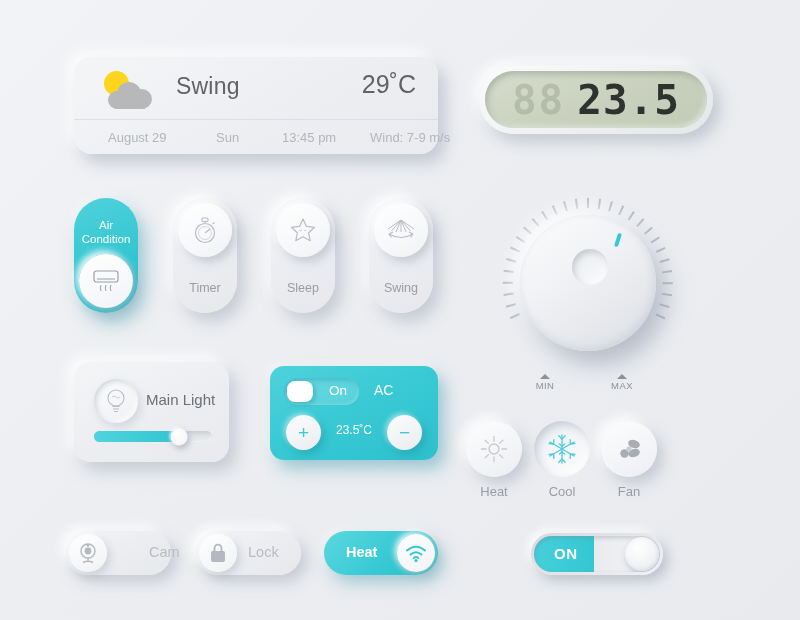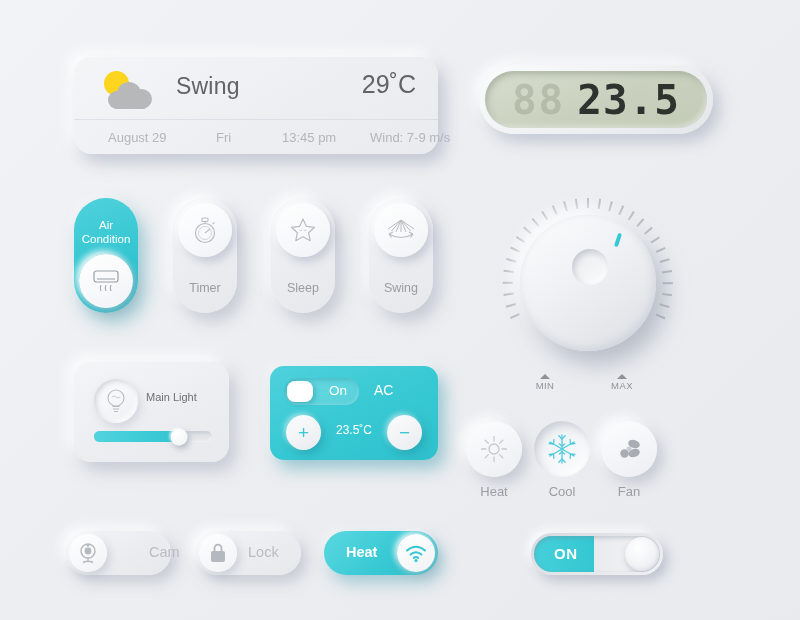--- a/index.html
+++ b/index.html
@@ -122,21 +122,21 @@
   }
   .light-circ {
     position:absolute; left:20px; top:17px; width:44px; height:44px; border-radius:50%;
     background: linear-gradient(150deg,#fbfcfd,#eef0f3);
     box-shadow: inset 2px 2px 5px rgba(170,177,190,.5), inset -2px -2px 5px rgba(255,255,255,.95),
                 3px 4px 8px rgba(163,170,185,.35);
     display:flex; align-items:center; justify-content:center;
   }
   .light-name {
     position:absolute; left:72px; top:29px;
-    font-size:11px; color:#6d7075;
+    font-size:15px; color:#6d7075;
   }
   .slider {
     position:absolute; left:20px; bottom:20px; width:118px; height:11px;
     border-radius:6px;
     background:#e4e6ea;
     box-shadow: inset 1.5px 2px 4px rgba(165,172,185,.55), inset -1px -1px 3px rgba(255,255,255,.9);
   }
   .slider-fill {
     position:absolute; left:0; top:0; height:100%; border-radius:6px;
     background: linear-gradient(90deg,#4fd4de,#32c5d1);
@@ -300,21 +300,21 @@
             <i></i>
             <i></i>
             <i></i>
           </div>
       </div>
       <div class="wx-cond">Swing</div>
       <div class="wx-temp">29˚C</div>
     </div>
     <div class="weather-bot">
       <span class="wb1">August 29</span>
-      <span class="wb2">Fri</span>
+      <span class="wb2">Sun</span>
       <span class="wb3">13:45 pm</span>
       <span class="wb4">Wind: 7-9 m/s</span>
     </div>
   </div>
 
   <div class="lcd-wrap">
     <div class="lcd">
       <span class="seg-off">88</span>
       <span class="seg-on">23.5</span>
     </div>

